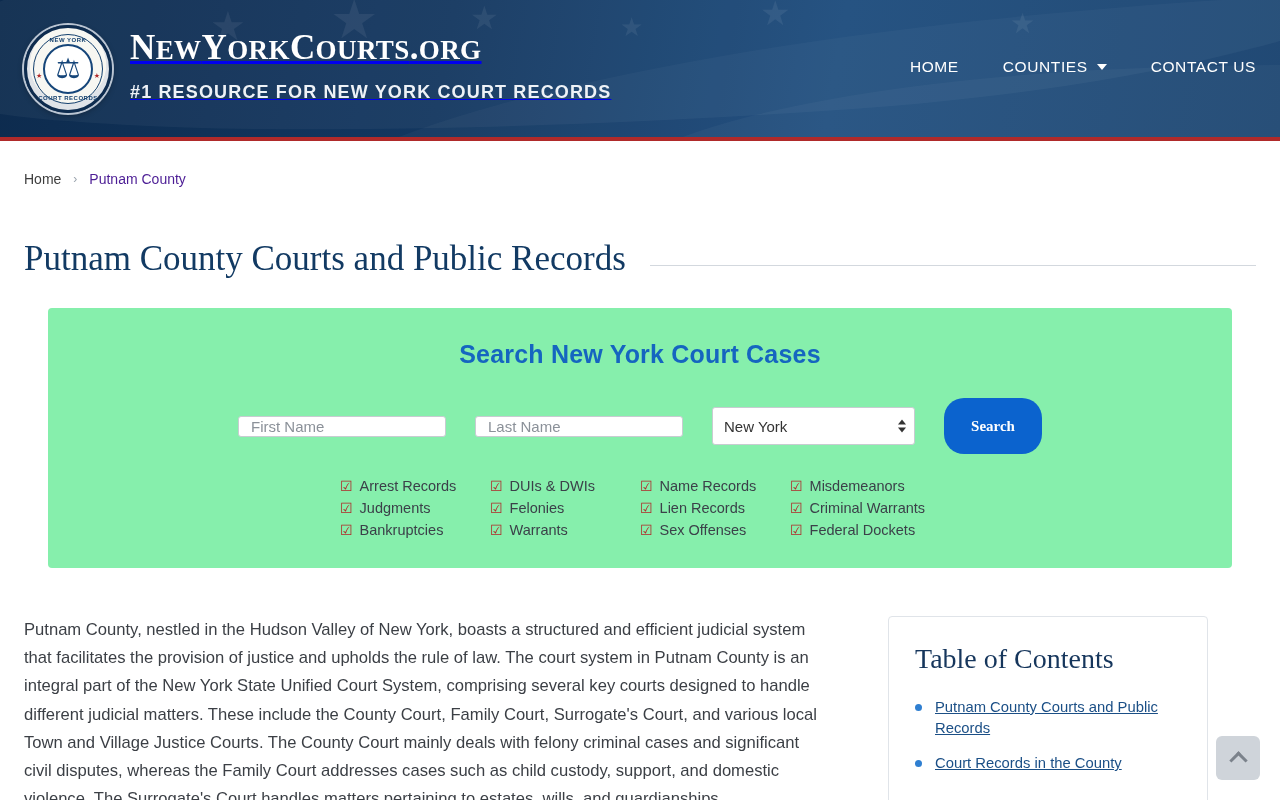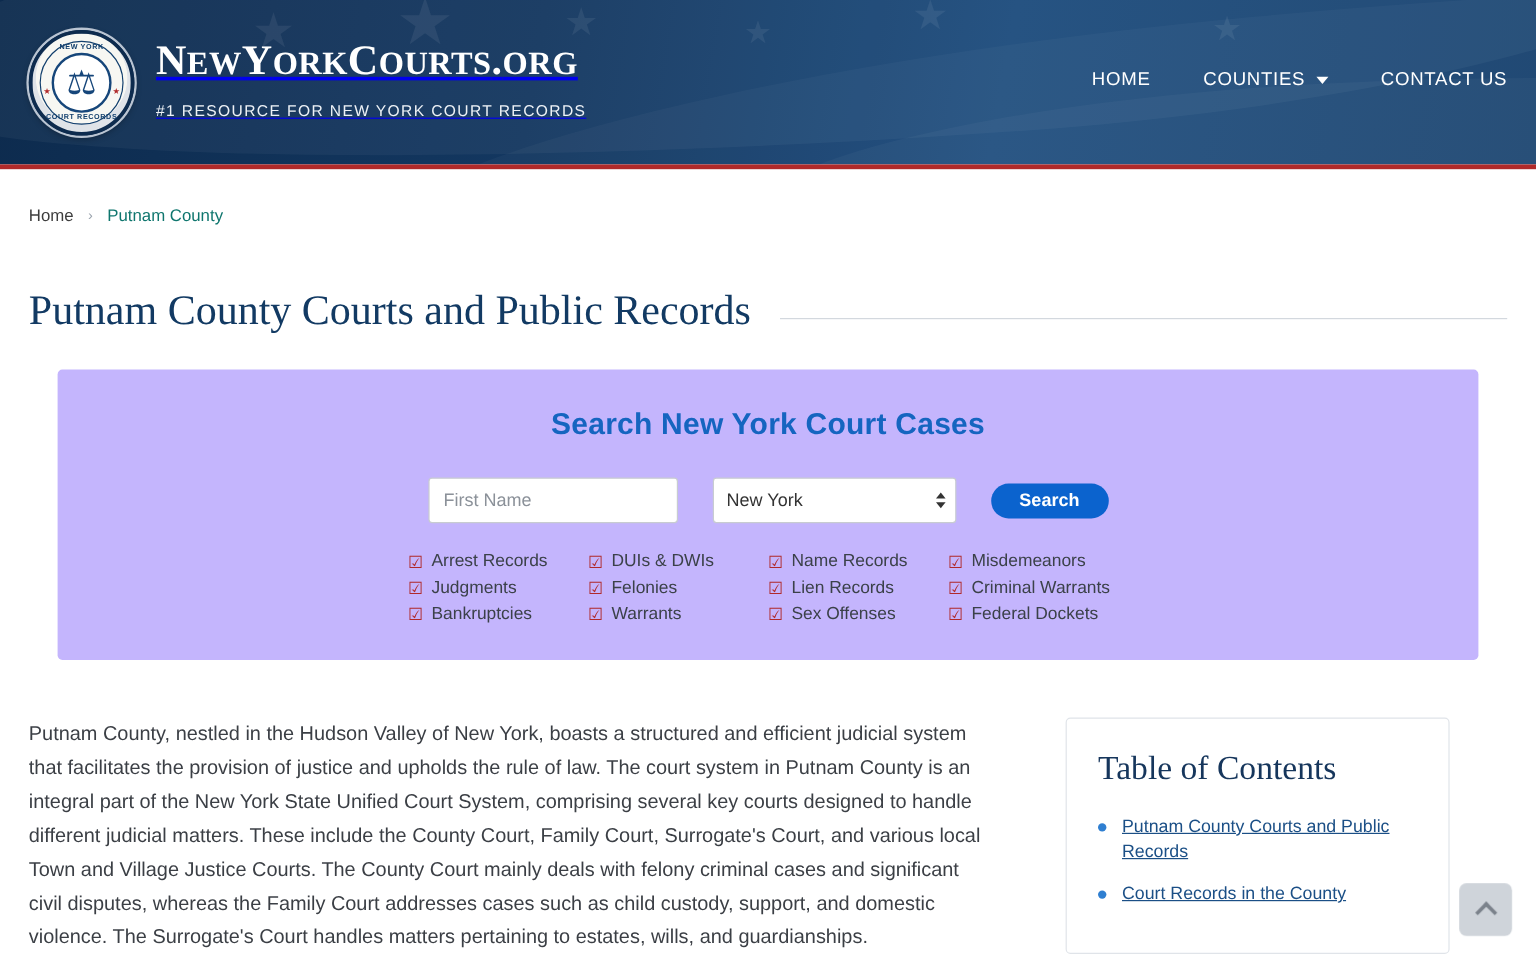--- a/index.html
+++ b/index.html
@@ -88,24 +88,24 @@
     font-family: "Liberation Serif", serif;
     color: #ffffff;
     font-size: 35px;
     letter-spacing: 0.4px;
     line-height: 1.05;
     font-weight: bold;
   }
   .brand-title .sm { font-size: 27px; }
   .brand-sub {
     color: #eef2f7;
-    font-size: 13px;
+    font-size: 18px;
     letter-spacing: 1.15px;
     margin-top: 15px;
-    font-weight: normal;
+    font-weight: bold;
   }
 
   nav#main-nav {
     margin-left: auto;
     display: flex;
     align-items: center;
     gap: 44px;
     padding-bottom: 4px;
   }
   nav#main-nav .nav-item {
@@ -135,21 +135,21 @@
     color: #555;
     display: flex;
     align-items: center;
     gap: 12px;
   }
   #breadcrumb a { color: #3d3d3d; text-decoration: none; }
   #breadcrumb .sep {
     color: #9aa3ad;
     font-size: 12px;
   }
-  #breadcrumb .current { color: #0f766e; }
+  #breadcrumb .current { color: #4c1d95; }
 
   
   .title-row {
     width: 1232px;
     margin: 0 auto;
     display: flex;
     align-items: center;
     gap: 24px;
     padding-top: 52px;
   }
@@ -165,40 +165,40 @@
     flex: 1;
     height: 1px;
     background: #d3d8de;
     margin-top: 12px;
   }
 
   
   #search-panel {
     width: 1184px;
     margin: 29px auto 0;
-    background: #c4b5fd;
+    background: #86efac;
     border-radius: 4px;
     padding: 32px 24px 30px;
   }
   #search-panel h2 {
     text-align: center;
     color: #1565c0;
     font-size: 25px;
     margin: 0 0 29px;
     letter-spacing: 0.2px;
   }
   .search-row {
     display: flex;
     justify-content: center;
     align-items: center;
     gap: 29px;
   }
   .search-row input[type=text] {
     width: 208px;
-    height: 38px;
+    height: 21px;
     border: 1px solid #c8ccd1;
     border-radius: 3px;
     padding: 0 12px;
     font-size: 15px;
     font-family: "Liberation Sans", sans-serif;
     color: #333;
     background: #fff;
   }
   .search-row input::placeholder { color: #8b9199; }
   .select-wrap { position: relative; }
@@ -225,29 +225,29 @@
     pointer-events: none;
   }
   .select-arrows i {
     width: 0; height: 0;
     border-left: 4px solid transparent;
     border-right: 4px solid transparent;
   }
   .select-arrows i.up { border-bottom: 5px solid #333; }
   .select-arrows i.dn { border-top: 5px solid #333; }
   #search-button {
-    width: 98px; height: 29px;
+    width: 98px; height: 56px;
     background: #0b63ce;
     color: #fff;
     border: none;
     border-radius: 20px;
     font-size: 15px;
     font-weight: bold;
     cursor: pointer;
-    font-family: Liberation Sans, sans-serif;
+    font-family: Liberation Serif, serif;
   }
 
   #record-types {
     margin: 24px auto 0;
     width: 600px;
     display: grid;
     grid-template-columns: repeat(4, 1fr);
     row-gap: 6px;
     column-gap: 0;
   }
@@ -398,20 +398,21 @@
 <div class="title-row">
   <h1 id="page-title">Putnam County Courts and Public Records</h1>
   <div class="title-rule"></div>
 </div>
 
 <section id="search-panel">
   <h2>Search New York Court Cases</h2>
 
   <div class="search-row">
     <input type="text" placeholder="First Name" style="">
+    <input type="text" placeholder="Last Name" style="">
     <span class="select-wrap">
       <select>
         <option>New York</option>
       </select>
       <span class="select-arrows">
         <i class="up"></i>
           <i class="dn"></i>
       </span>
     </span>
     <button id="search-button">Search</button>

